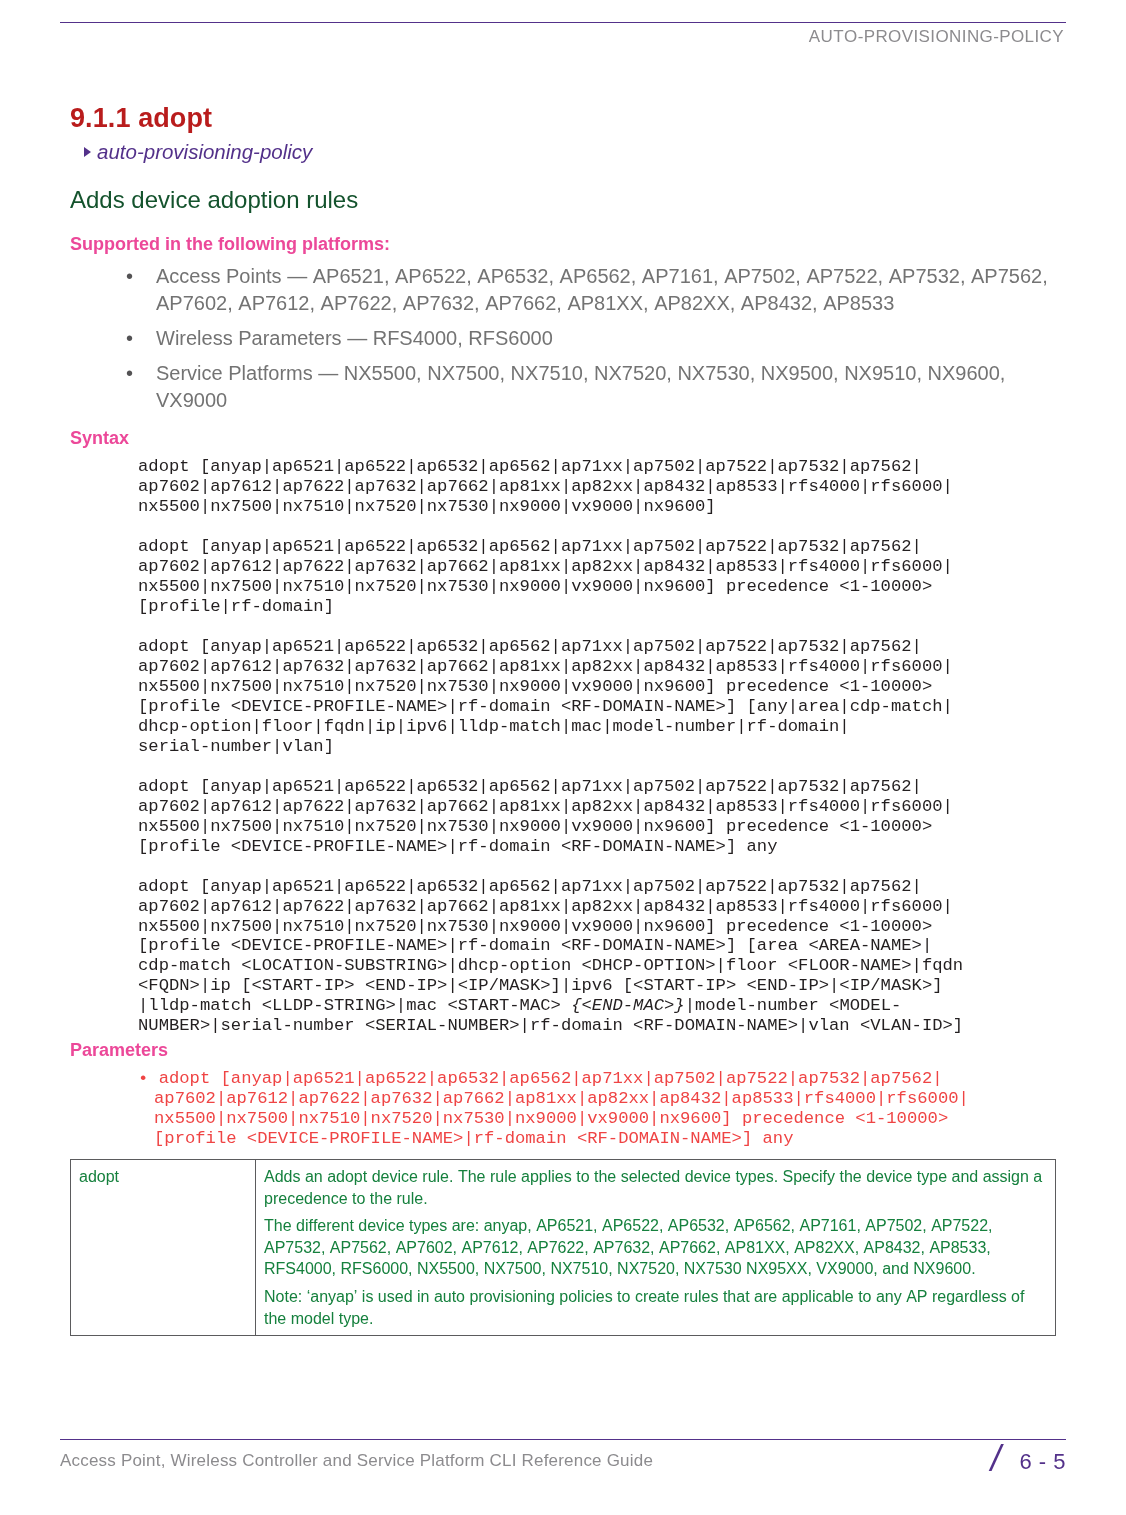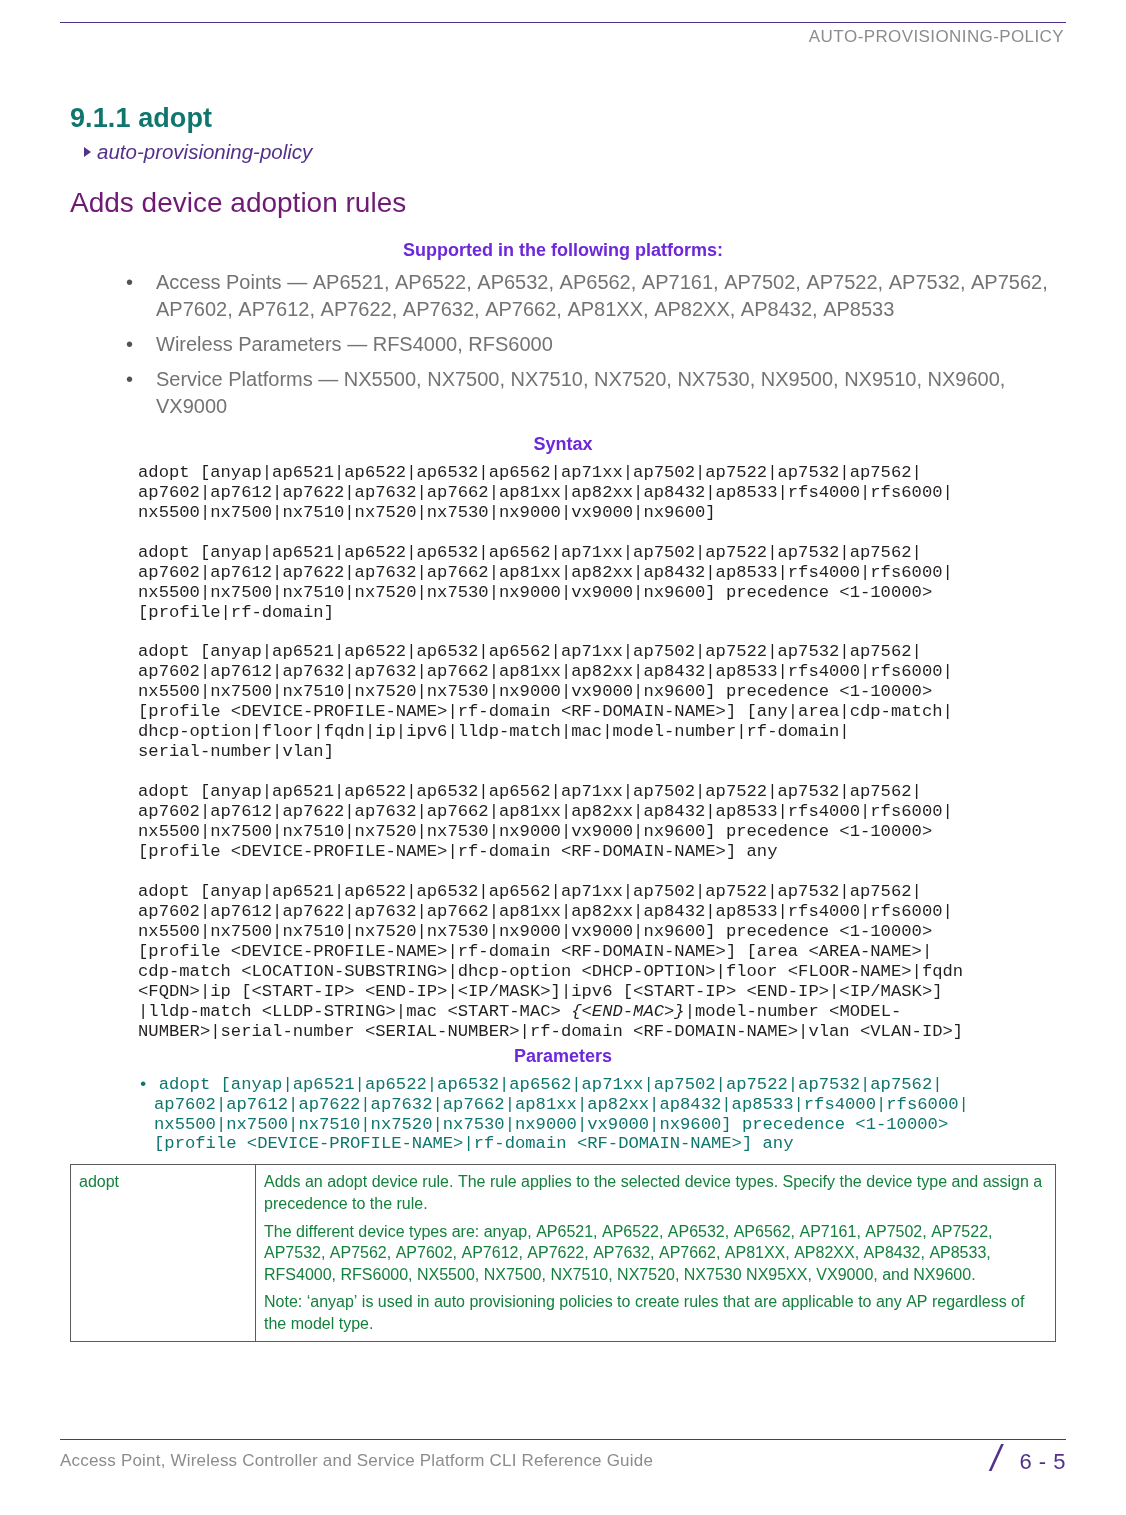--- a/index.html
+++ b/index.html
@@ -27,21 +27,21 @@
     color: #8c8b8e;
     font-size: 17px;
     letter-spacing: 0.4px;
     margin-top: 4px;
     padding-right: 2px;
   }
   .content {
     padding: 56px 10px 0 10px;
   }
   .h3 {
-    color: #0f766e;
+    color: #b91c1c;
     font-weight: 700;
     font-size: 27px;
     font-family: Arial, sans-serif;
     margin: 0 0 6px 0;
     letter-spacing: 0.1px;
   }
   .bc-row {
     display: flex;
     align-items: center;
     gap: 6px;
@@ -53,32 +53,31 @@
     border-top: 5px solid transparent;
     border-bottom: 5px solid transparent;
     border-left: 7px solid #53318a;
   }
   .bc-link {
     color: #53318a;
     font-style: italic;
     font-size: 20.5px;
   }
   .body-text {
-    font-size: 28px;
-    color: #701a75;
+    font-size: 24px;
+    color: #14532d;
     line-height: 1.35;
     margin-bottom: 18px;
   }
   .strong-black {
-    color: #6d28d9;
+    color: #ec4899;
     font-weight: 700;
     font-size: 18px;
     font-family: Arial, sans-serif;
     margin-bottom: 8px;
-    text-align: center;
   }
   ul.platforms {
     list-style: none;
     margin: 0 0 14px 0;
     padding: 0 0 0 56px;
   }
   ul.platforms li {
     position: relative;
     font-size: 20px;
     color: #737373;
@@ -99,21 +98,21 @@
     color: #231f20;
     white-space: pre;
     line-height: 1.16;
     display: block;
     margin-left: 68px;
     margin-bottom: 20px;
   }
   .param-lead {
     font-family: "Courier New", monospace;
     font-size: 17.2px;
-    color: #0f766e;
+    color: #ef4444;
     white-space: pre-wrap;
     line-height: 1.16;
     margin-left: 68px;
     margin-bottom: 10px;
     text-indent: -16px;
     padding-left: 16px;
   }
   table.param-table {
     border-collapse: collapse;
     width: 100%;

